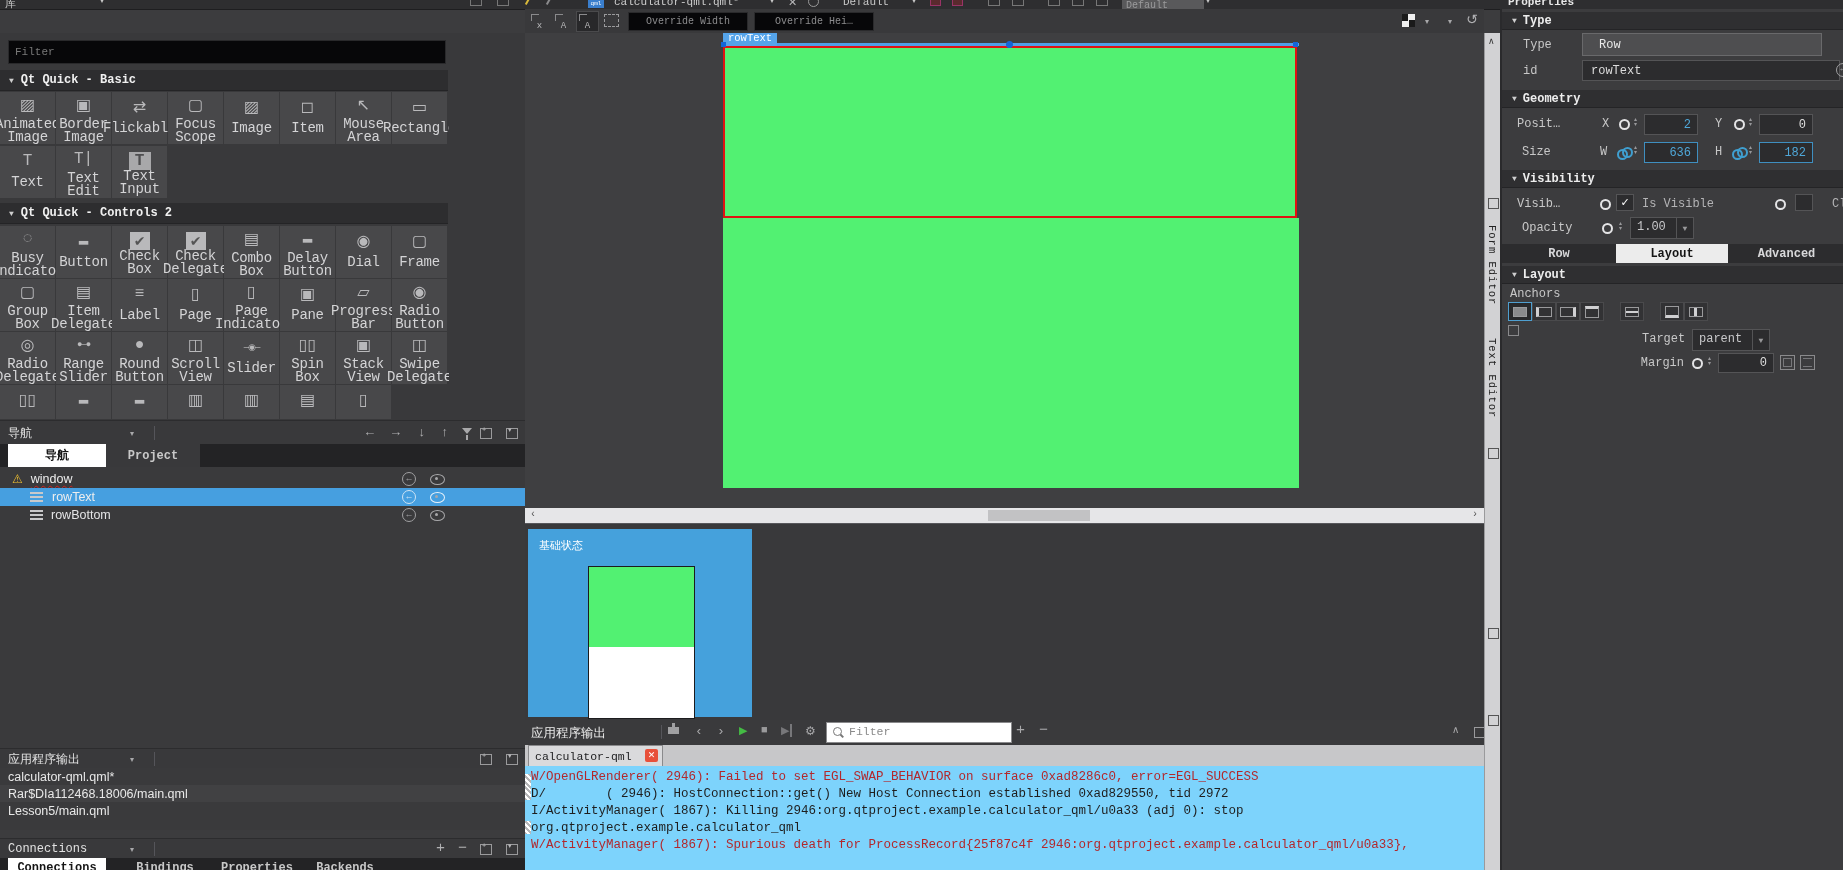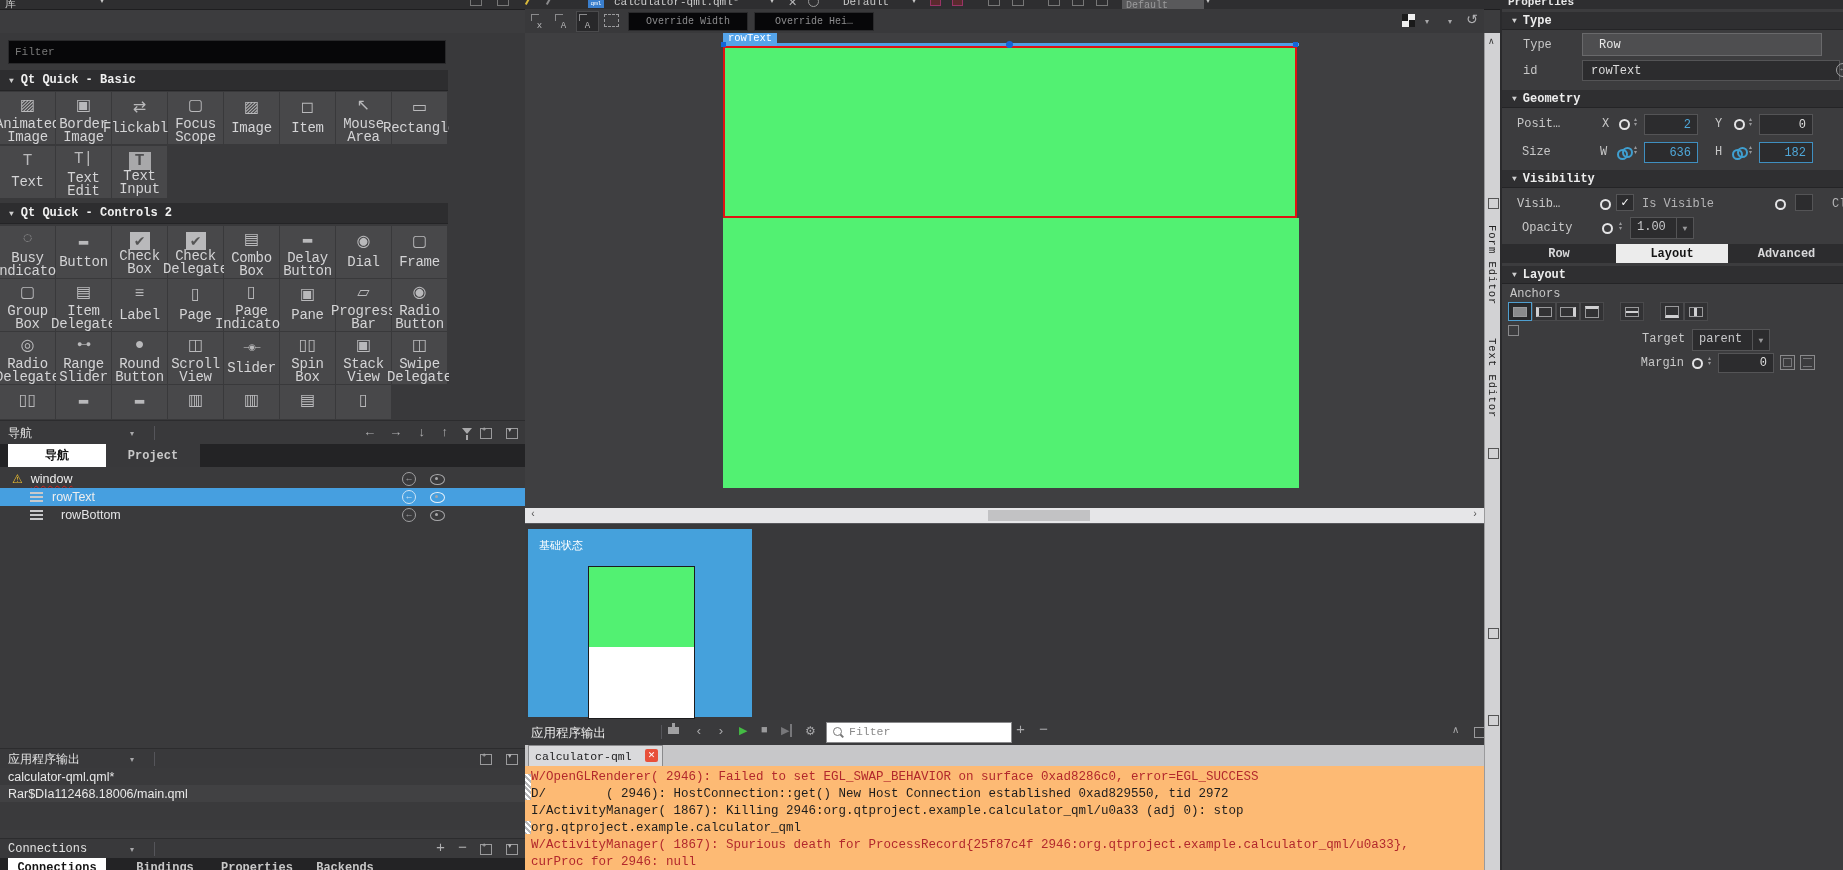--- a/index.html
+++ b/index.html
@@ -93,21 +93,21 @@
   .ic-broom:after{content:"";position:absolute;left:4px;top:-4px;width:3px;height:4px;background:#a0a0a2;}
   .outfilter{position:absolute;left:301px;top:2px;width:184px;height:19px;background:#fff;border:1px solid #8a8a8c;}
   .mag{position:absolute;left:6px;top:4px;width:7px;height:7px;border:1.5px solid #777;border-radius:50%;}
   .mag:after{content:"";position:absolute;left:6px;top:7px;width:4px;height:1.5px;background:#777;transform:rotate(45deg);}
   .outfilter .ph{position:absolute;left:22px;top:2px;color:#8a8a8a;font-size:11.5px;}
   .outtabs{left:525px;top:745px;width:959px;height:21px;background:#c7c7c9;}
   .outtab{position:absolute;left:3px;top:0;width:127px;height:20px;background:#dadadc;border:1px solid #8a8a8c;
        display:flex;align-items:center;color:#1c1c1e;font-size:11.5px;padding-left:6px;}
   .closex{position:absolute;right:4px;top:3px;width:13px;height:13px;background:#e8503a;color:#fff;font-size:9px;
        display:flex;align-items:center;justify-content:center;border-radius:2px;}
-  .console{left:525px;top:766px;width:959px;height:104px;background:#fdba74;color:#1e1e1e;}
+  .console{left:525px;top:766px;width:959px;height:104px;background:#7dd3fc;color:#1e1e1e;}
   .cline{white-space:pre;font-size:12.5px;line-height:17px;padding-left:6px;}
   .cline.warn{color:#b2282c;}
   .cmark{position:absolute;left:0;width:6px;background:repeating-linear-gradient(45deg,#b5b5b7 0 2px,#fff 2px 4px);}
 
   
   .vstrip{left:1484px;top:33px;width:16px;height:837px;background:#d2d2d4;border-left:1px solid #9a9a9c;}
   .vstrip .chev{position:absolute;left:3px;top:3px;color:#333;font-size:9px;}
   .vs-sq{position:absolute;left:3px;width:9px;height:9px;border:1px solid #555;}
   .vlabel{position:absolute;left:1px;writing-mode:vertical-rl;font-size:10.5px;color:#222;letter-spacing:1px;white-space:nowrap;}
 
@@ -394,41 +394,42 @@
       <span class="ic-eye" style="left:430px;"></span>
     </div>
     <div class="treerow sel" style="position:absolute;top:21px;">
       <span class="rowbars"></span>
       <span style="margin-left:9px;">rowText</span>
       <span class="ic-alias" style="left:402px;border-color:#cfe4f4;color:#cfe4f4;">←</span>
       <span class="ic-eye" style="left:430px;border-color:#e8f2fa;"></span>
     </div>
     <div class="treerow" style="position:absolute;top:39px;">
       <span class="rowbars"></span>
-      <span style="margin-left:18px;color:#e4e4e6;">rowBottom</span>
+      <span style="margin-left:8px;color:#e4e4e6;">rowBottom</span>
       <span class="ic-alias" style="left:402px;">←</span>
       <span class="ic-eye" style="left:430px;"></span>
     </div>
   </div>
 
   <div class="abs paneltb" style="left:0;top:748px;width:525px;height:20px;">
     <span class="ttl">应用程序输出</span>
     <span class="caret" style="position:absolute;left:130px;top:6px;">▾</span>
     <span class="vdiv" style="position:absolute;left:148px;top:3px;"></span>
     <span class="ic-sq" style="left:480px;top:5px;">
         <span>+</span>
       </span>
     <span class="ic-sq" style="left:506px;top:5px;">
         <span>▾</span>
       </span>
   </div>
   <div class="abs" style="left:0;top:768px;width:525px;height:62px;background:#3a3a3c;">
 
   <div class="doclist-item">calculator-qml.qml*</div>
       <div class="doclist-item">Rar$DIa112468.18006/main.qml</div>
+      <div class="doclist-item">Lesson5/main.qml</div>
     </div>
 
   <div class="abs paneltb" style="left:0;top:838px;width:525px;height:20px;">
     <span class="ttl">Connections</span>
     <span class="caret" style="position:absolute;left:130px;top:6px;">▾</span>
     <span class="vdiv" style="position:absolute;left:148px;top:3px;"></span>
     <span class="tbico" style="left:436px;top:1px;font-size:15px;">+</span>
     <span class="tbico" style="left:458px;top:1px;font-size:15px;">−</span>
     <span class="ic-sq" style="left:480px;top:5px;">
         <span>+</span>
@@ -512,21 +513,20 @@
   <div class="abs console clip">
     <div class="cmark" style="top:8px;height:26px;"></div>
     <div class="cmark" style="top:55px;height:13px;"></div>
     <div style="padding-top:3px;">
 
     <div class="cline warn">W/OpenGLRenderer( 2946): Failed to set EGL_SWAP_BEHAVIOR on surface 0xad8286c0, error=EGL_SUCCESS</div>
         <div class="cline">D/        ( 2946): HostConnection::get() New Host Connection established 0xad829550, tid 2972</div>
         <div class="cline">I/ActivityManager( 1867): Killing 2946:org.qtproject.example.calculator_qml/u0a33 (adj 0): stop</div>
         <div class="cline">org.qtproject.example.calculator_qml</div>
         <div class="cline warn">W/ActivityManager( 1867): Spurious death for ProcessRecord{25f87c4f 2946:org.qtproject.example.calculator_qml/u0a33},</div>
-        <div class="cline warn">curProc for 2946: null</div>
       </div>
   </div>
 
   <div class="abs vstrip">
     <span class="chev">∧</span>
     <span class="vs-sq" style="top:165px;"></span>
     <span class="vlabel" style="top:192px;">Form Editor</span>
     <span class="vlabel" style="top:305px;">Text Editor</span>
     <span class="vs-sq" style="top:415px;"></span>
     <span class="vs-sq" style="top:595px;"></span>

